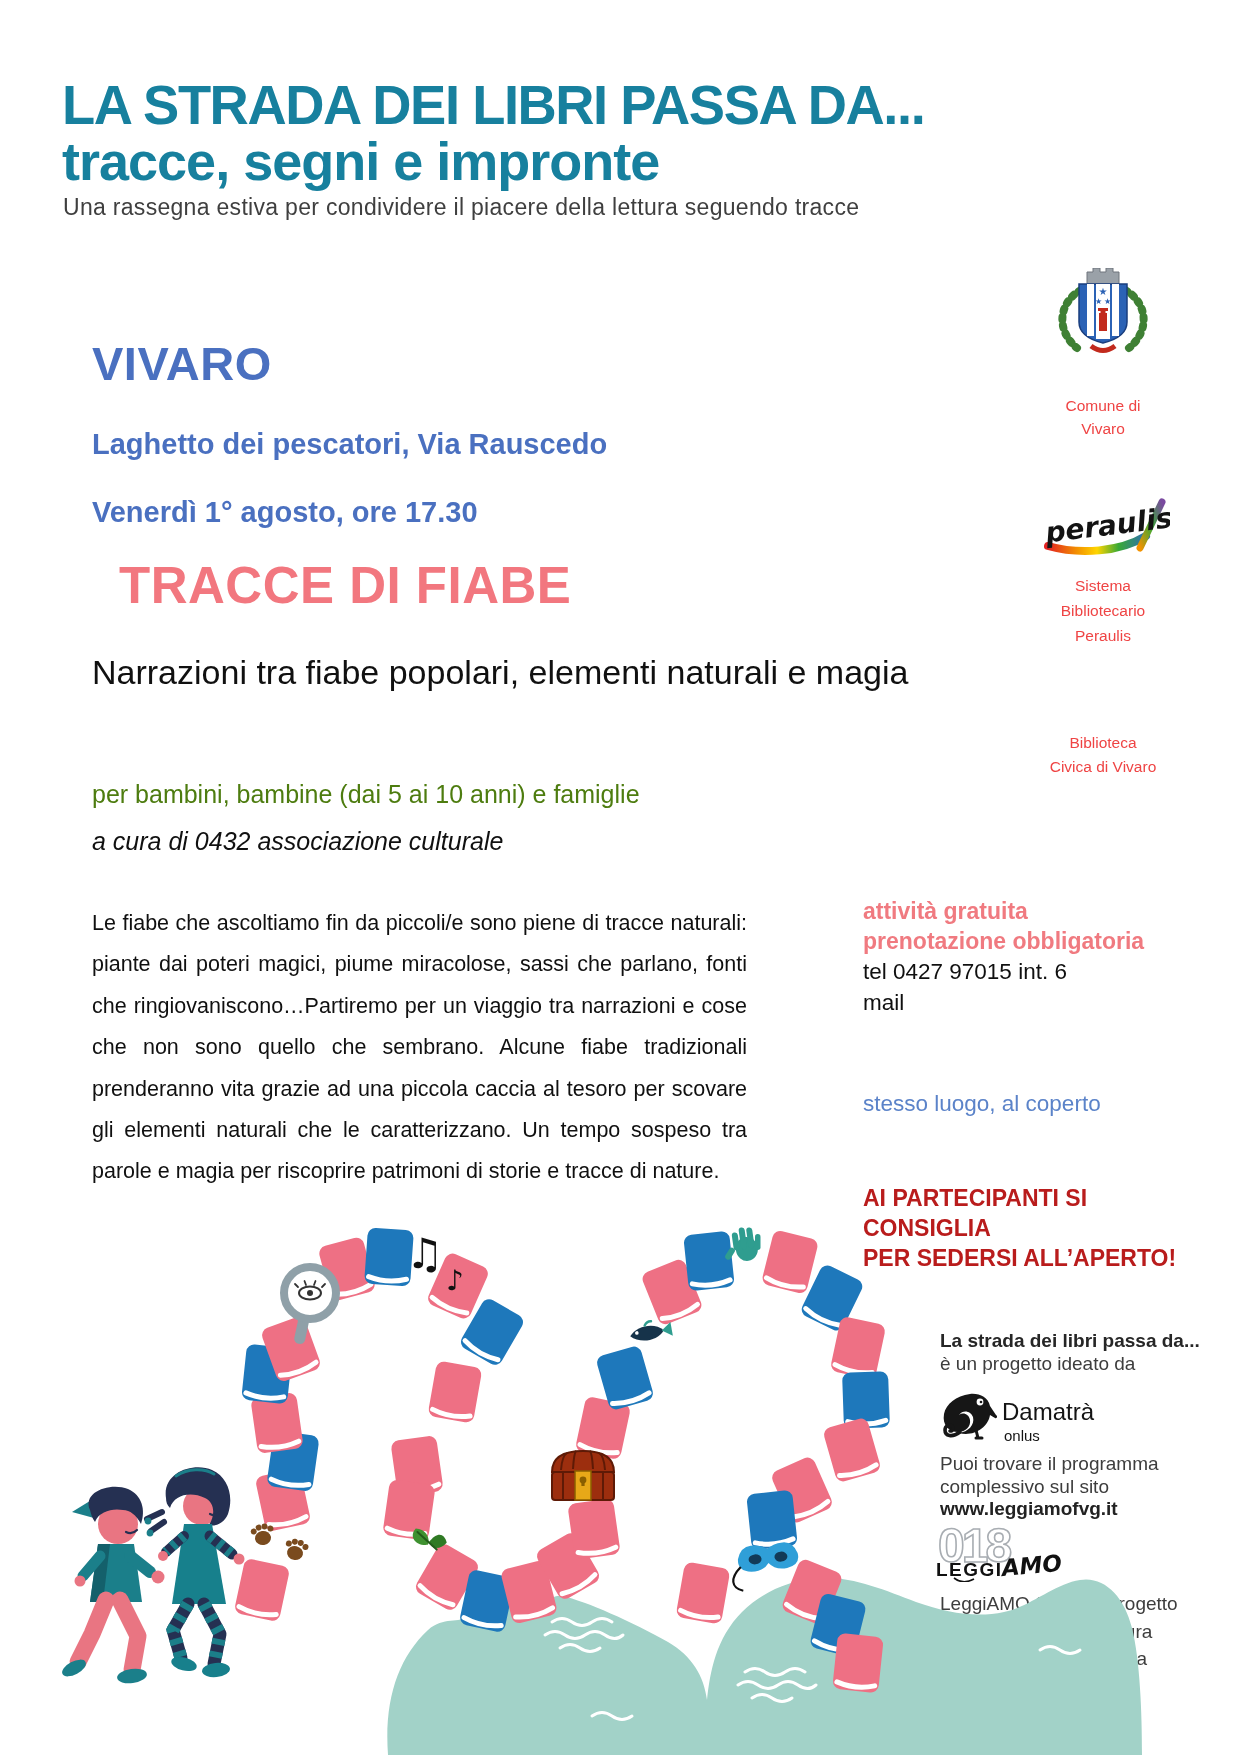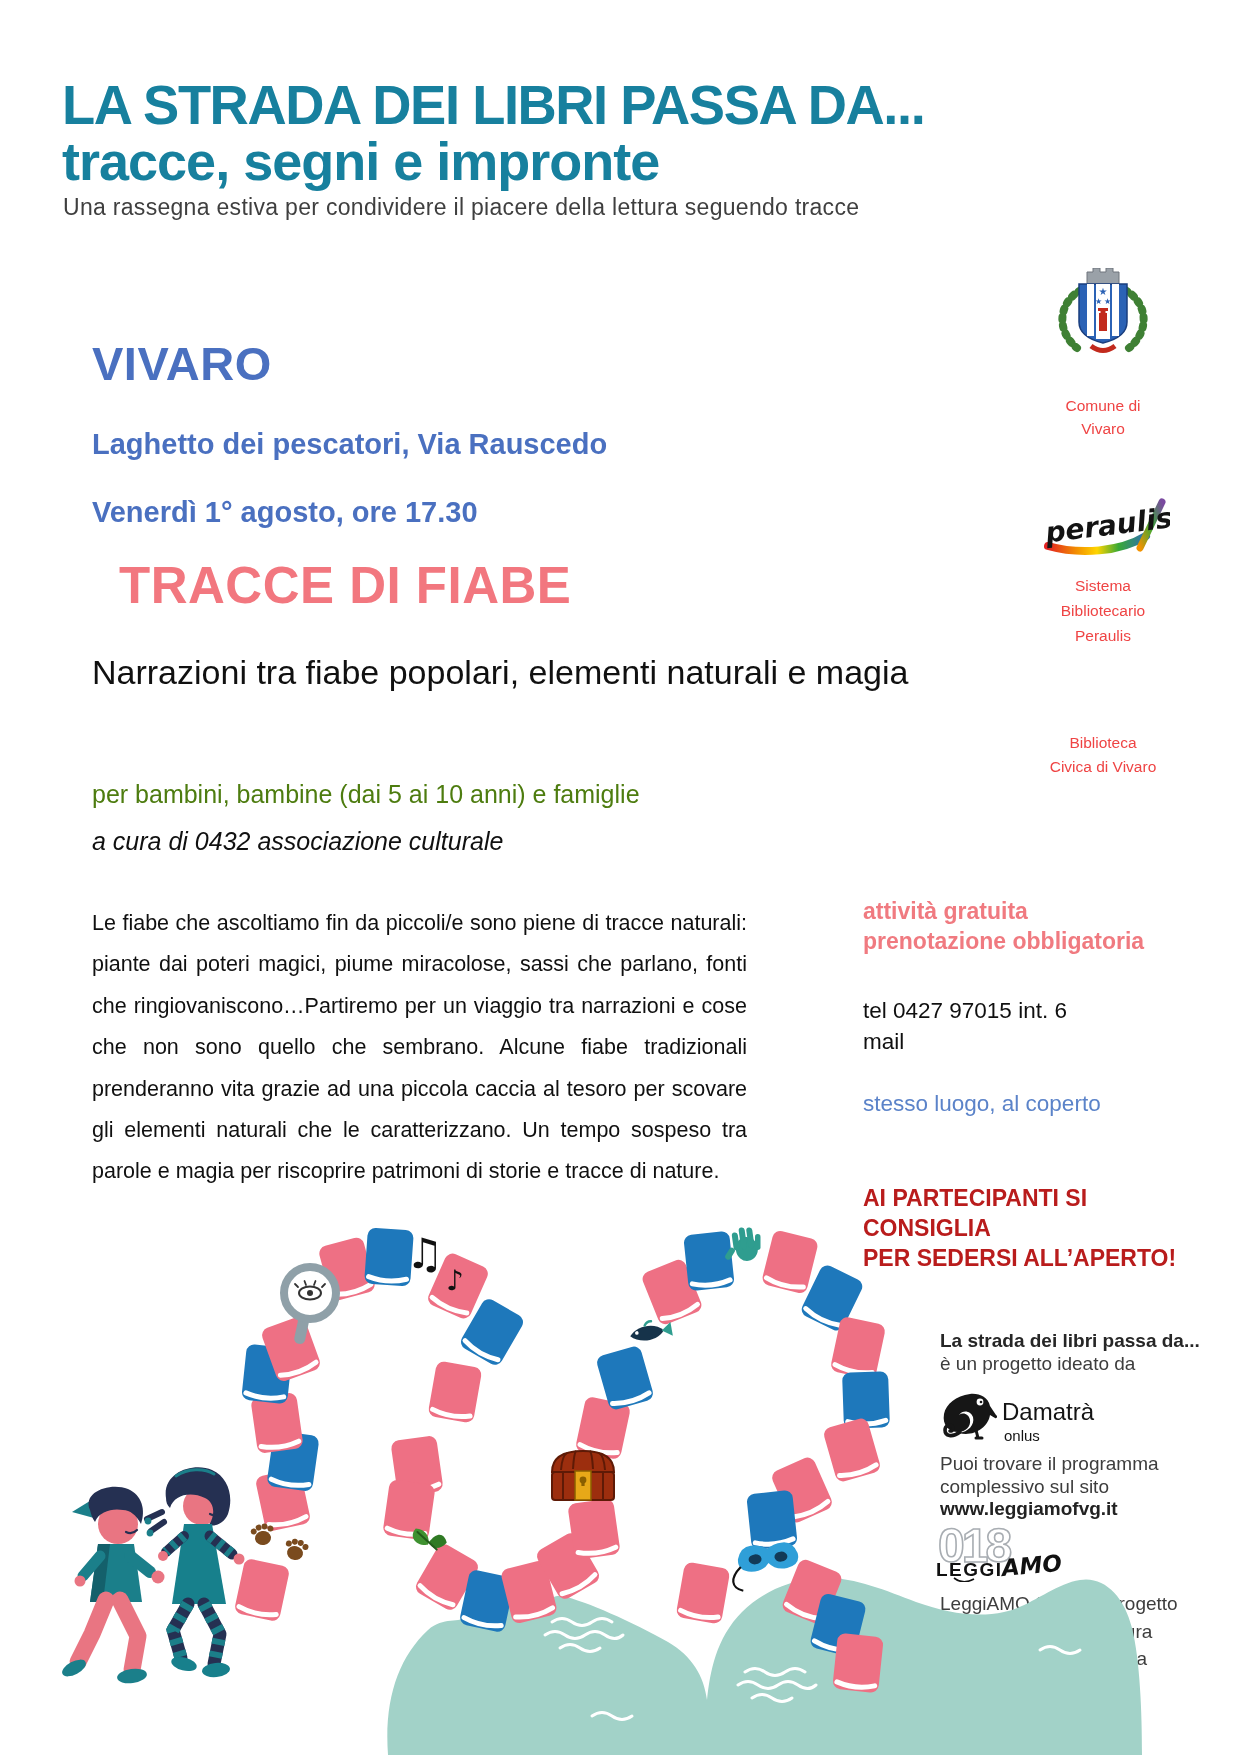--- a/index.html
+++ b/index.html
@@ -23,21 +23,21 @@
   .curator{left:92px;top:827px;font-size:25px;font-style:italic;color:#101010;}
   .body{left:92px;top:903px;width:655px;font-size:21.5px;line-height:41.4px;text-align:justify;color:#101010;}
   
   .partner-label{font-size:15.5px;color:#ef4444;text-align:center;line-height:25px;}
   .lbl-comune{left:1038px;top:394px;width:130px;line-height:23px;}
   .lbl-sistema{left:1028px;top:573px;width:150px;}
   .lbl-biblio{left:1018px;top:731px;width:170px;line-height:24px;}
   
   .info{left:863px;width:345px;}
   .pinkbold{font-size:23px;font-weight:700;color:#f07a80;}
-  .infoblack{font-size:22.5px;color:#101010;margin-top:39px;}
+  .infoblack{font-size:22.5px;color:#101010;}
   .infoblue{font-size:22.5px;color:#5b83c9;}
   .advice{left:863px;top:1183px;width:340px;font-size:23px;font-weight:700;color:#b91c1c;line-height:30px;}
   
   .cred-bold{left:940px;top:1330px;font-size:19px;font-weight:700;color:#262626;}
   .cred-l2{left:940px;top:1353px;font-size:19px;color:#3d3d3d;}
   .damatra-name{left:1002px;top:1398px;font-size:24px;color:#141414;}
   .damatra-sub{left:1004px;top:1427px;font-size:15px;color:#141414;}
   .prog{font-size:19px;color:#3d3d3d;}
   .prog-b{font-weight:700;color:#222;}
   .leggiamo-text div{font-size:19px;color:#3d3d3d;line-height:27.5px;}

